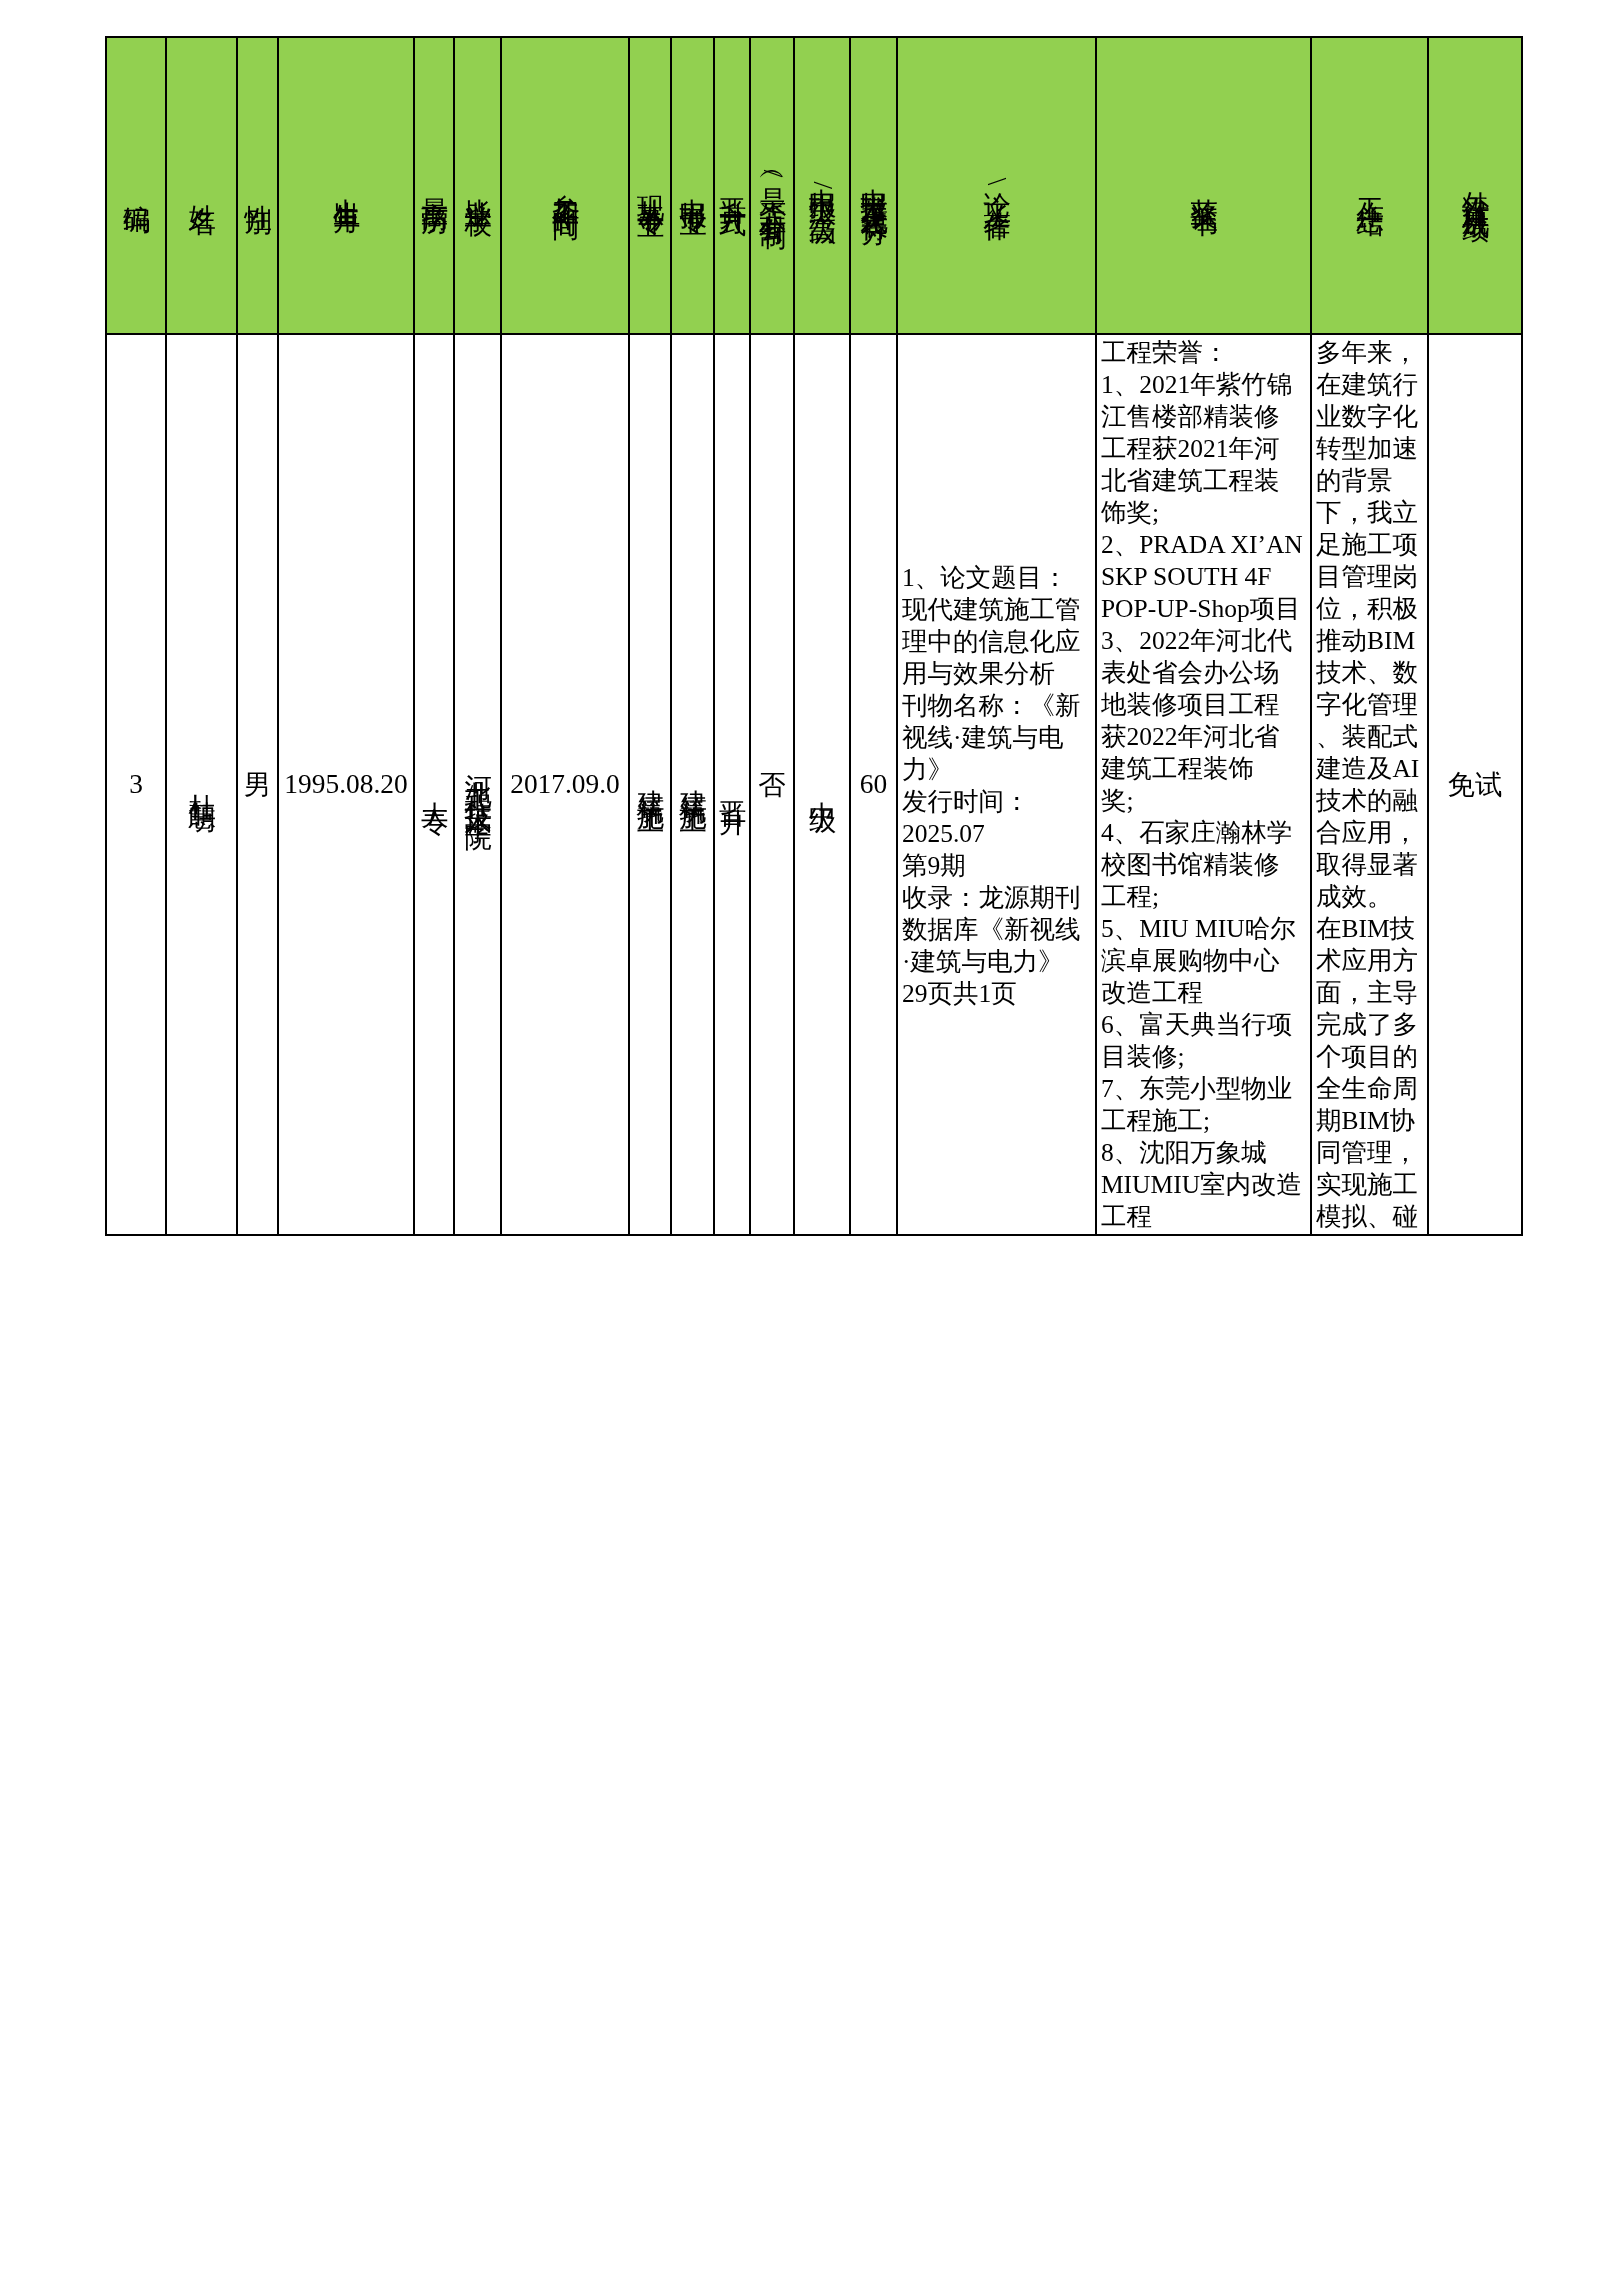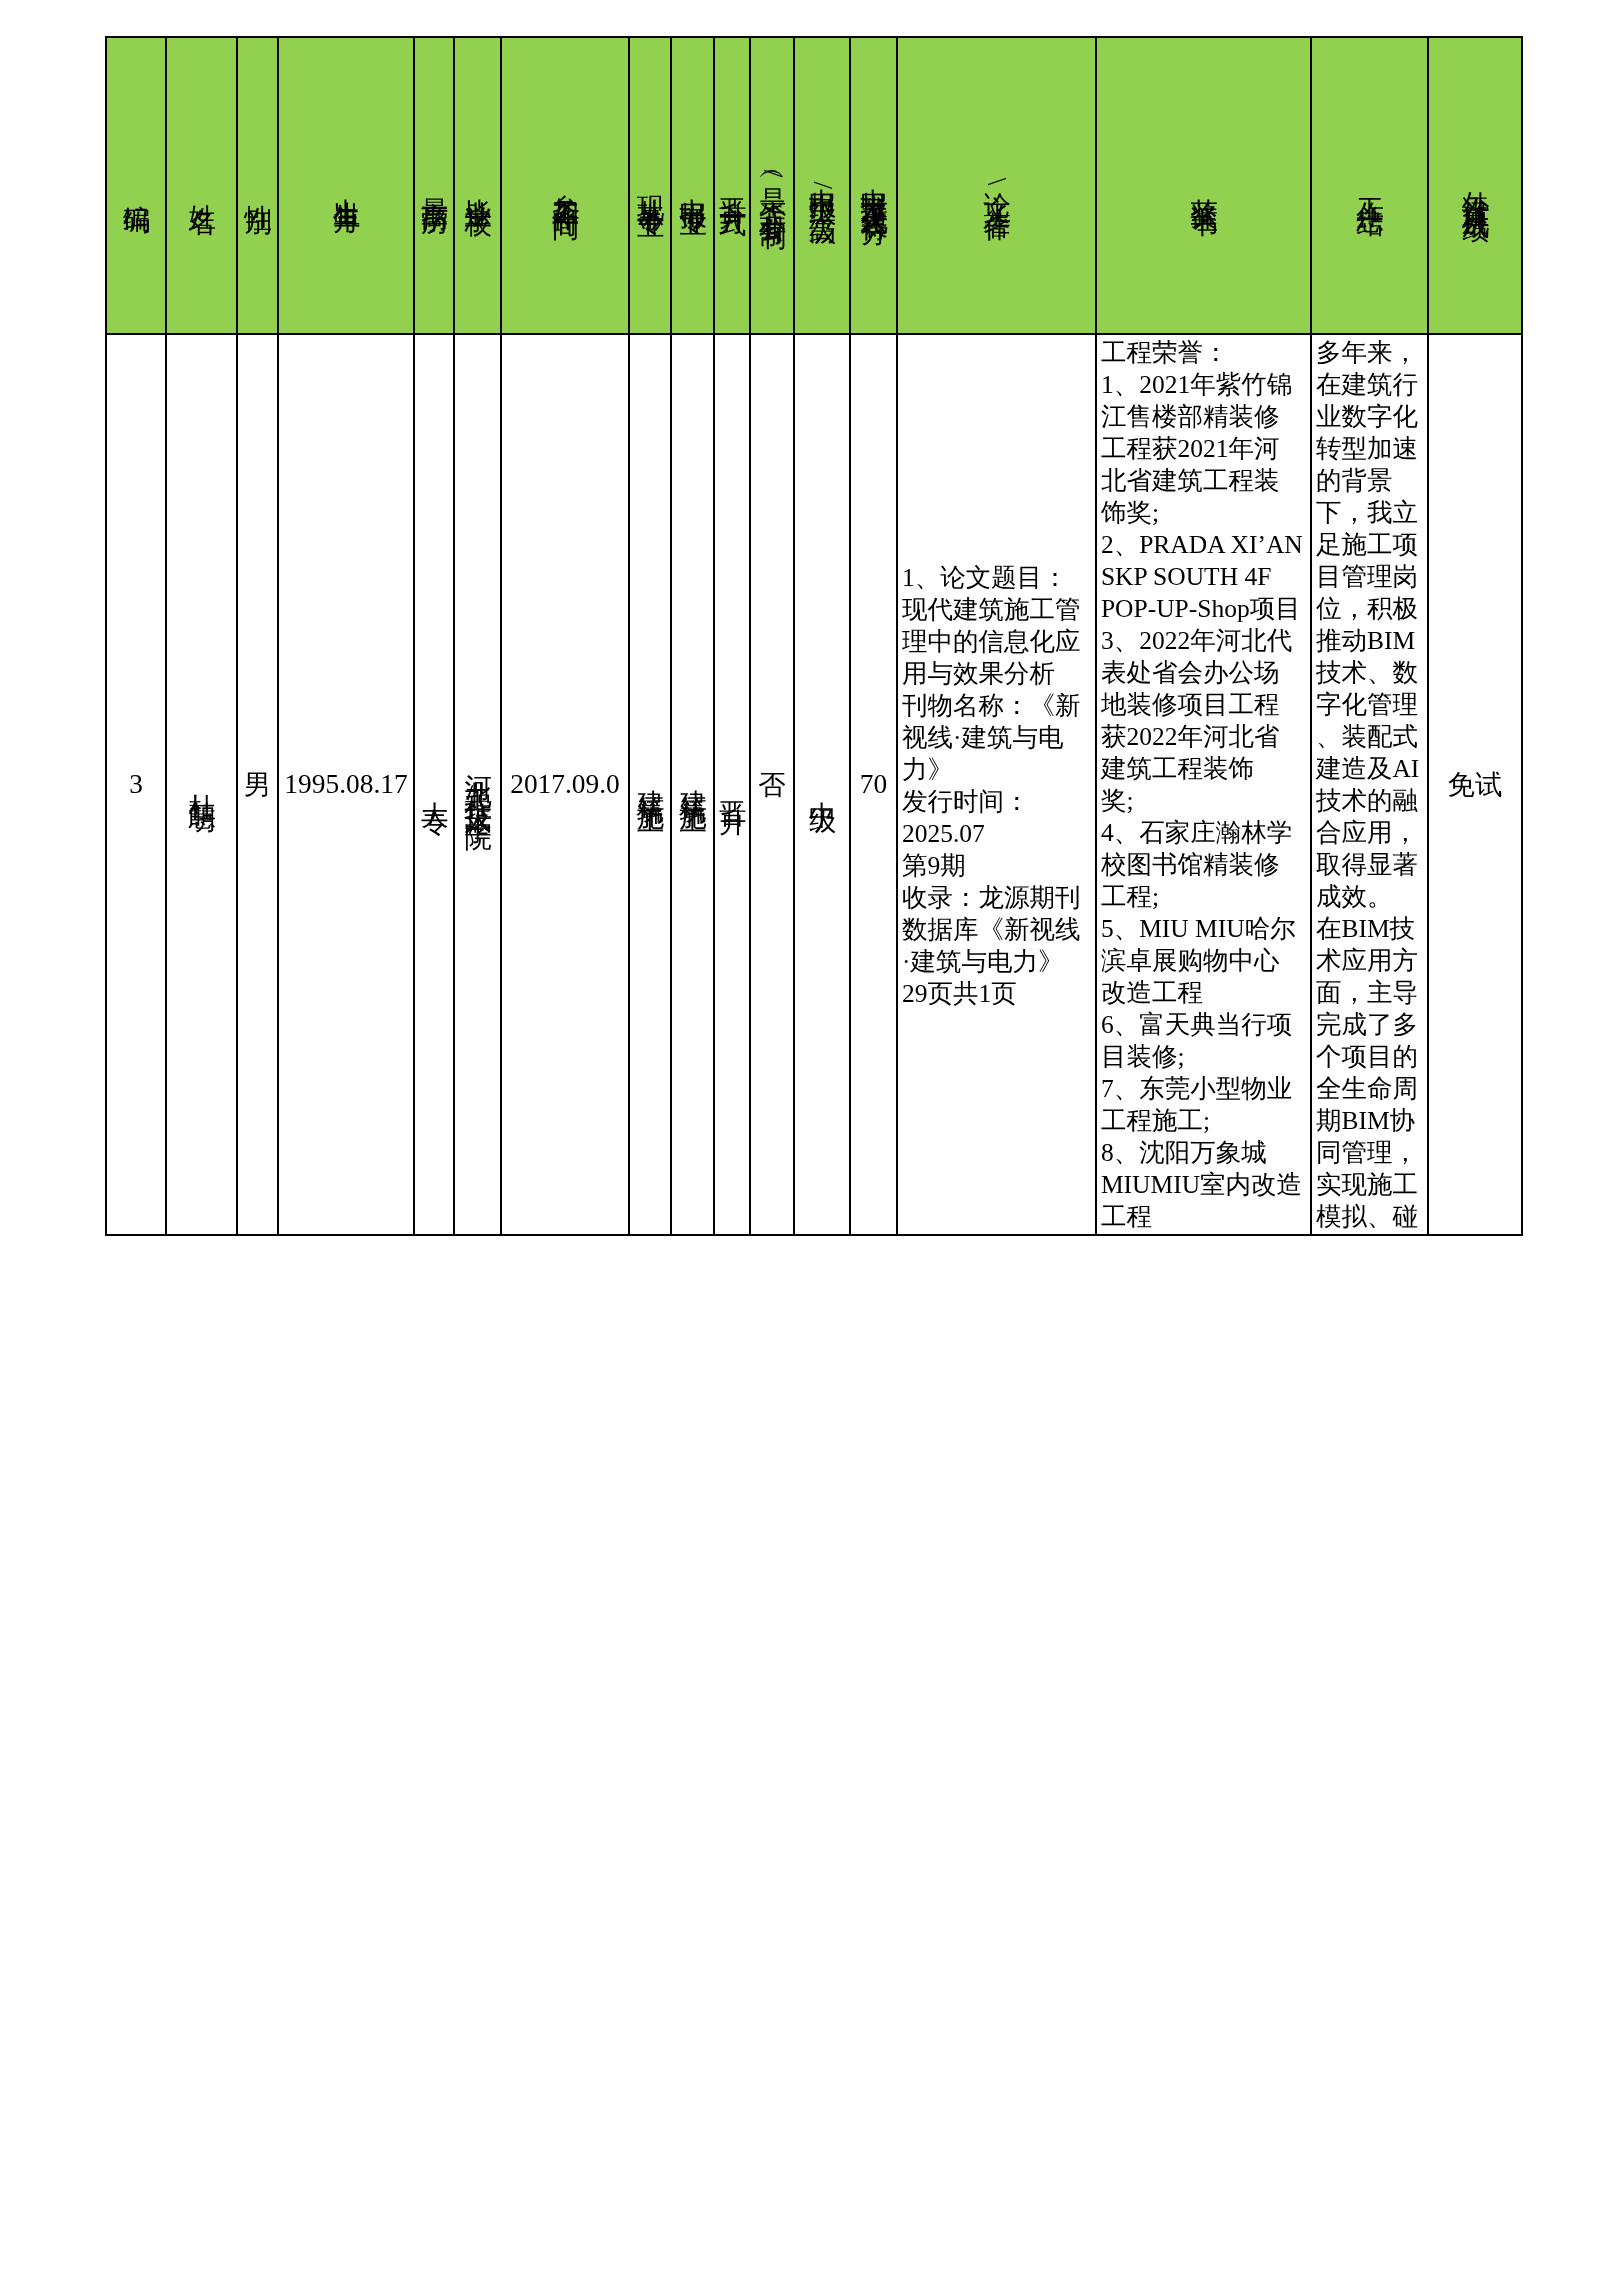--- a/index.html
+++ b/index.html
@@ -112,30 +112,30 @@
       <th><span class="vtext">申报推荐量化表得分</span></th>
       <th><span class="vtext">论文\著作</span></th>
       <th><span class="vtext">获奖证书</span></th>
       <th><span class="vtext">工作总结</span></th>
       <th><span class="vtext">外语计算机成绩</span></th>
     </tr>
     <tr class="data-row">
       <td class="num">3</td>
       <td><span class="vtext">杜慧明</span></td>
       <td class="htext">男</td>
-      <td class="num">1995.08.17</td>
+      <td class="num">1995.08.20</td>
       <td><span class="vtext">大专</span></td>
       <td><span class="vtext">河北工程技术学院</span></td>
       <td class="num">2017.09.0</td>
       <td><span class="vtext">建筑施工</span></td>
       <td><span class="vtext">建筑施工</span></td>
       <td><span class="vtext">晋升</span></td>
       <td class="htext">否</td>
       <td><span class="vtext">中级</span></td>
-      <td class="num">70</td>
+      <td class="num">60</td>
       <td class="mid-long">
             <div class="longtext">1、论文题目：
 现代建筑施工管
 理中的信息化应
 用与效果分析
 刊物名称：《新
 视线·建筑与电
 力》
 发行时间：
 2025.07

